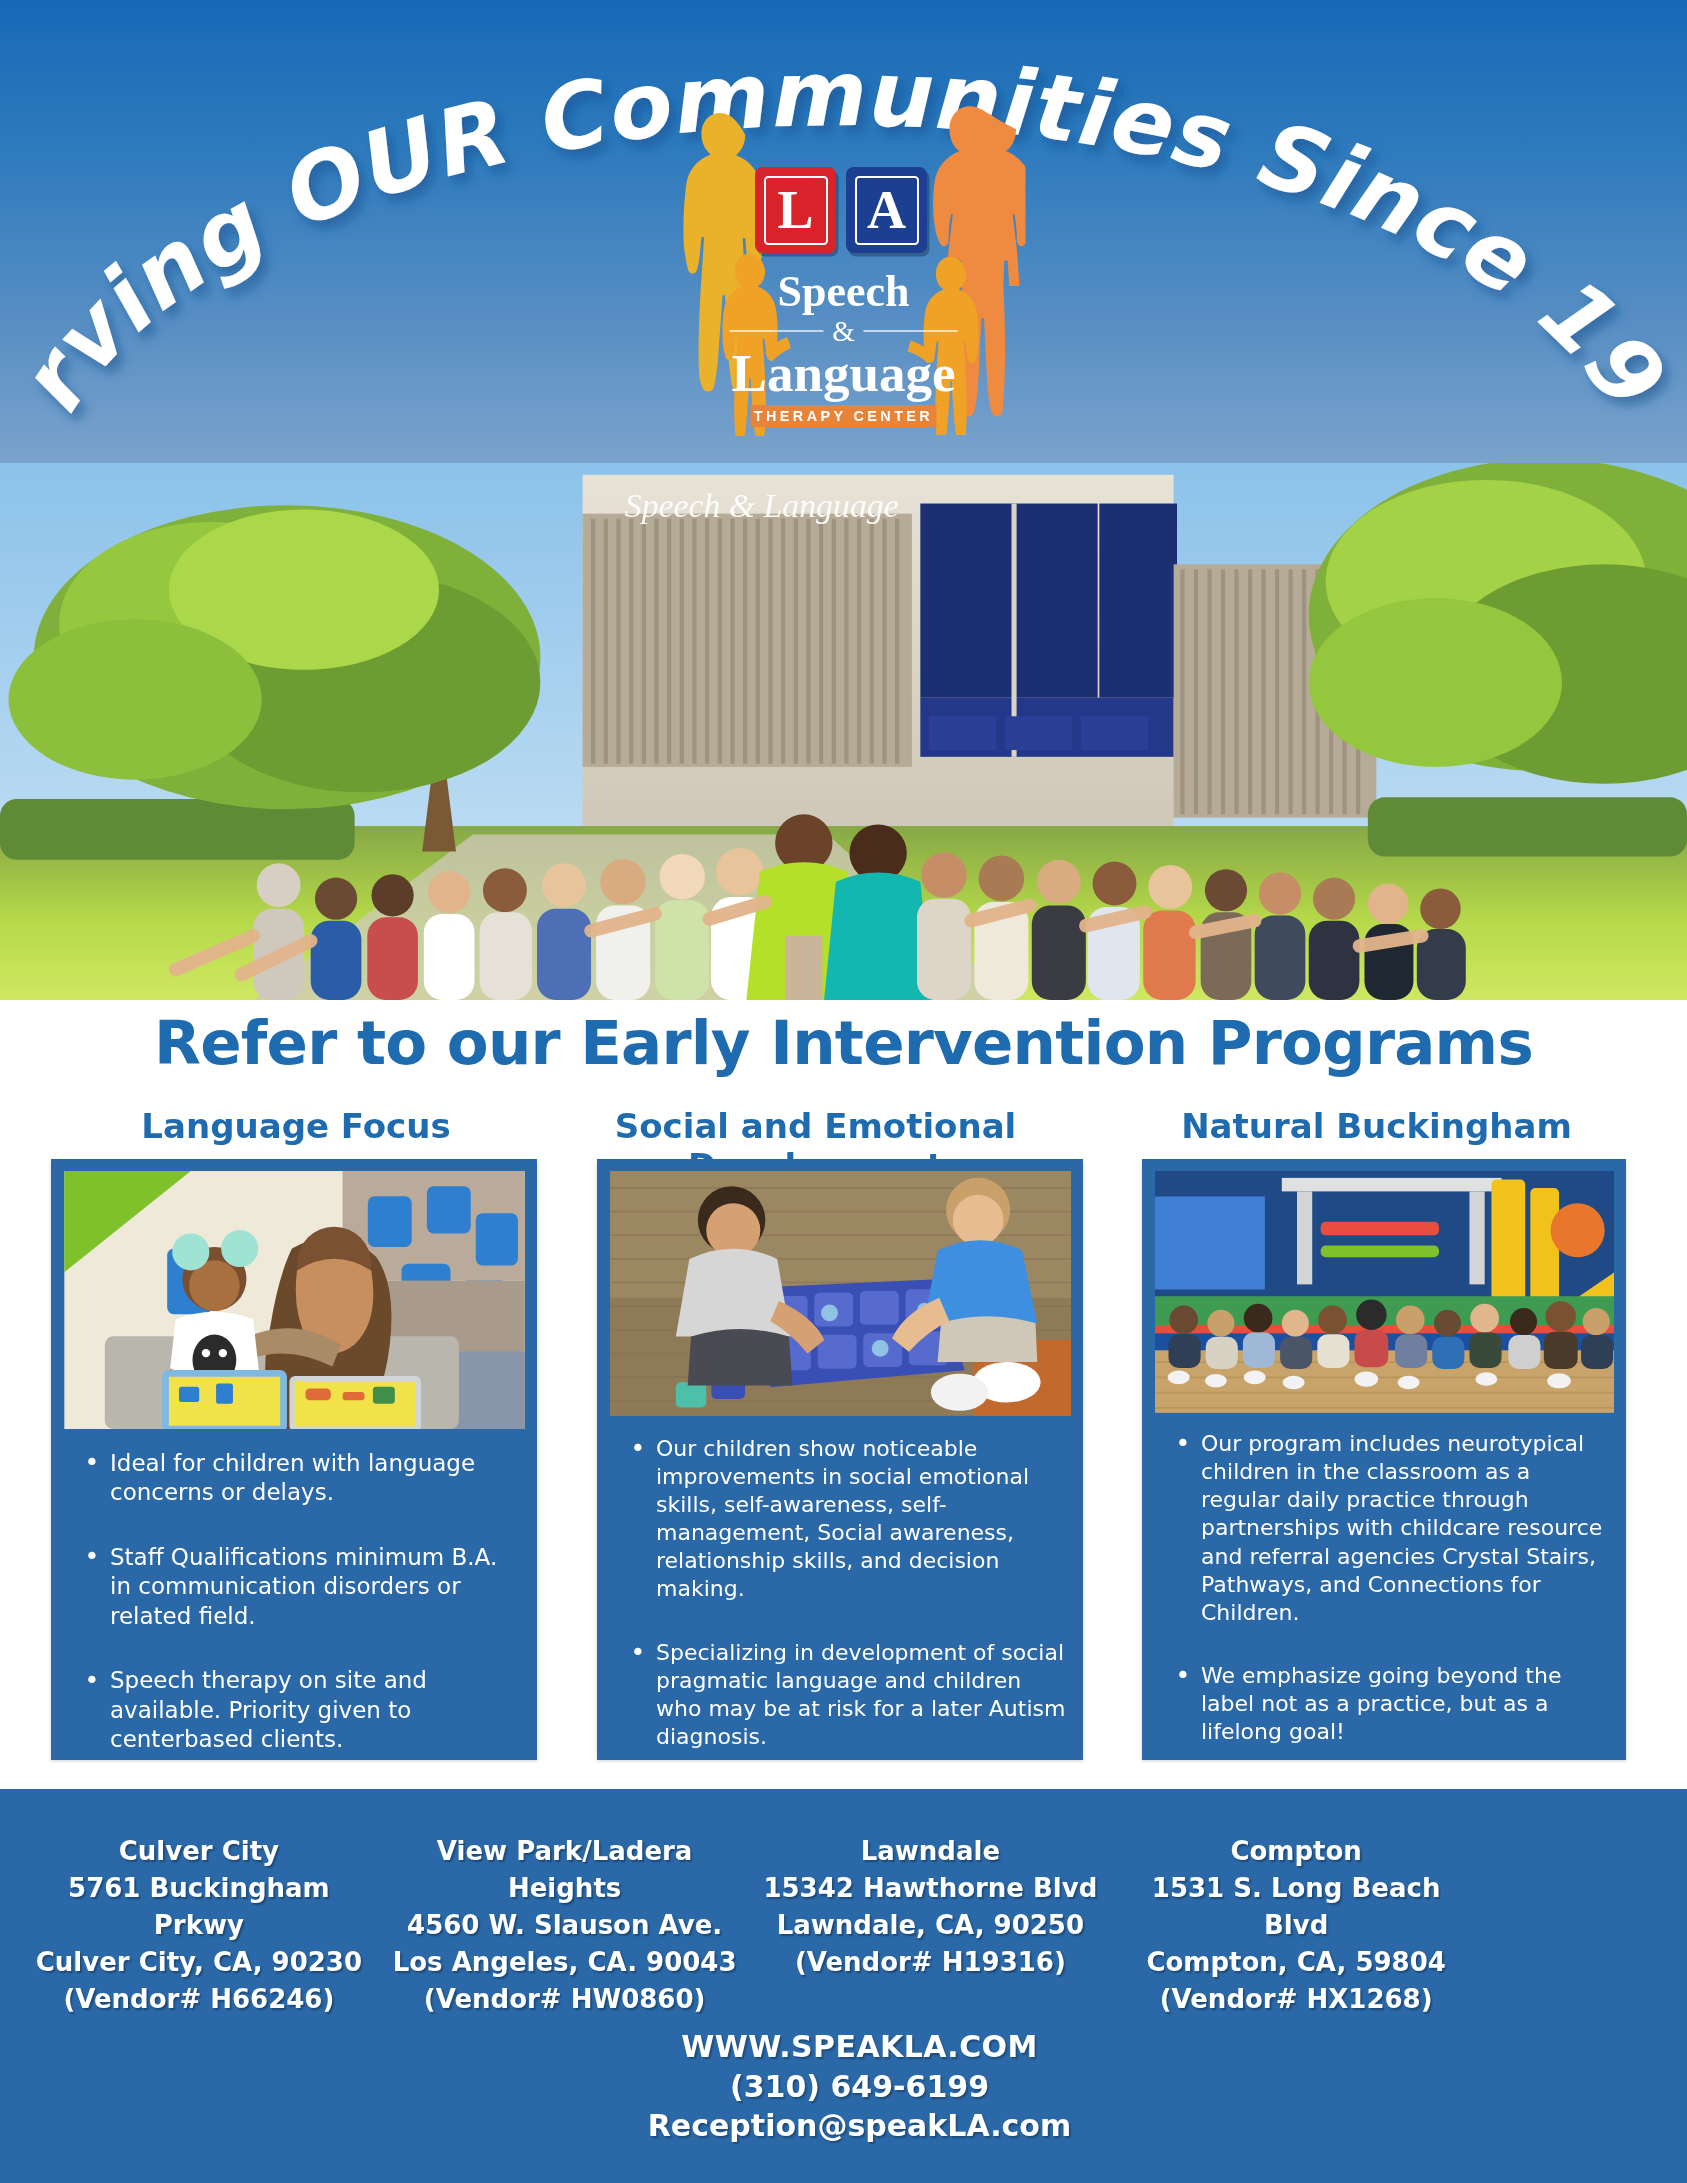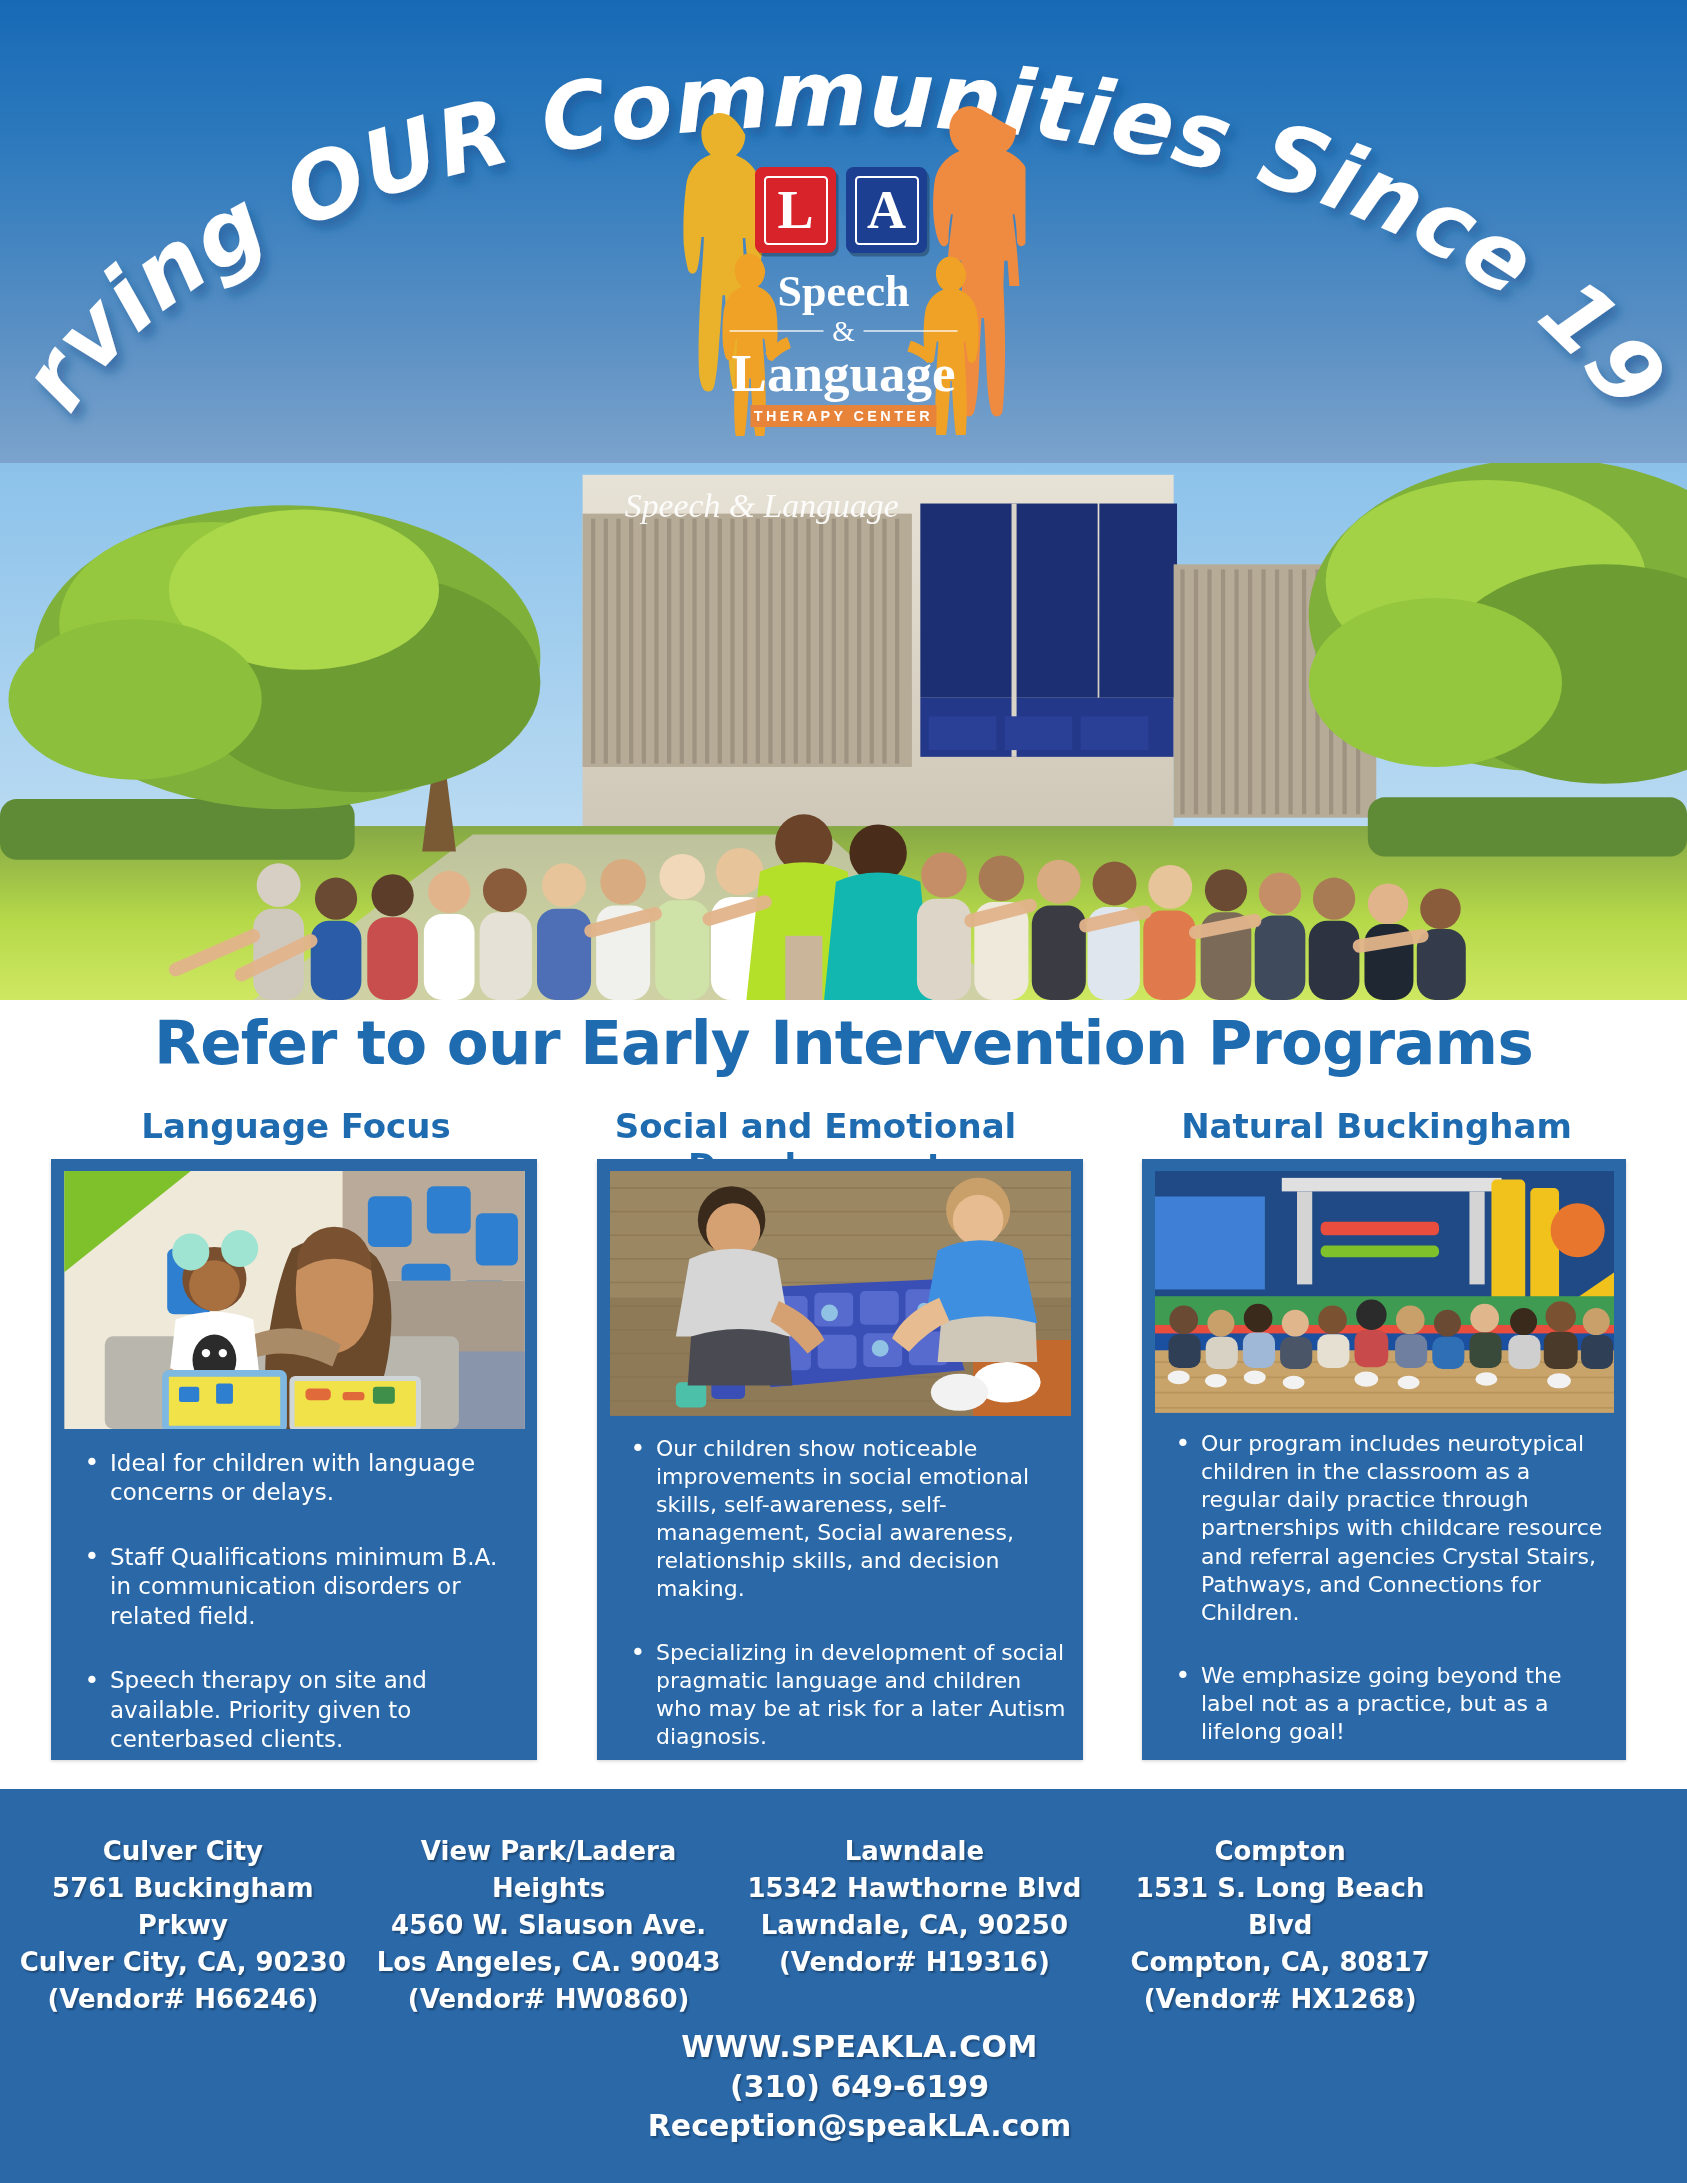--- a/index.html
+++ b/index.html
@@ -153,21 +153,21 @@
 
   #card2 li{ font-size:22px; }
   #card3 li{ font-size:22px; }
 
   
   .footer{
     position:absolute; left:0; top:1789px; width:1687px; height:394px;
     background:#2a68a8;
   }
   .addr-row{
-    position:absolute; left:0; top:44px; width:1463px;
+    position:absolute; left:16px; top:44px; width:1463px;
     display:flex;
   }
   .addr{
     flex:1 1 0; text-align:center;
     color:#ffffff;
     font-family:"DejaVu Sans", sans-serif;
     font-weight:bold; font-size:26px; line-height:1.42;
     text-shadow:1.7px 1.7px 1.7px rgba(0,0,0,0.30);
     padding:0 6.8px;
   }
@@ -731,21 +731,21 @@
     <div class="addr">
       <span class="city">Lawndale</span>
       <span class="l">15342 Hawthorne Blvd</span>
       <span class="l">Lawndale, CA, 90250</span>
       <span class="l">(Vendor# H19316)</span>
     </div>
 
     <div class="addr">
       <span class="city">Compton</span>
       <span class="l">1531 S. Long Beach Blvd</span>
-      <span class="l">Compton, CA, 80817</span>
+      <span class="l">Compton, CA, 59804</span>
       <span class="l">(Vendor# HX1268)</span>
     </div>
 
   </div>
 </div>
 
 <div class="contact">
   <div class="web">WWW.SPEAKLA.COM</div>
   <div>(310) 649-6199</div>
   <div>Reception@speakLA.com</div>

